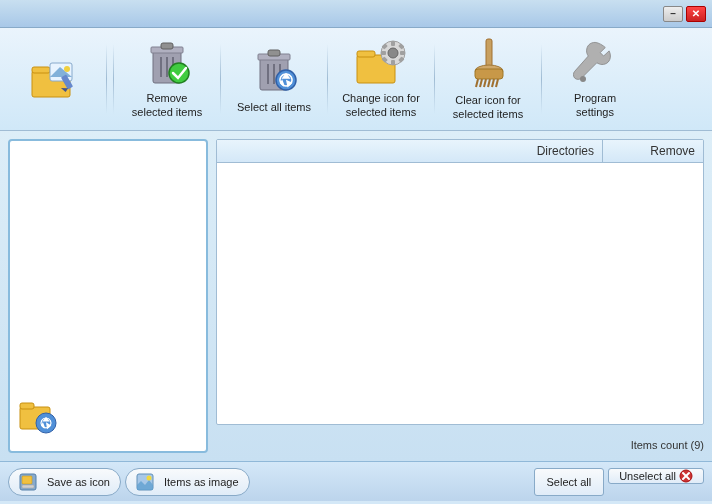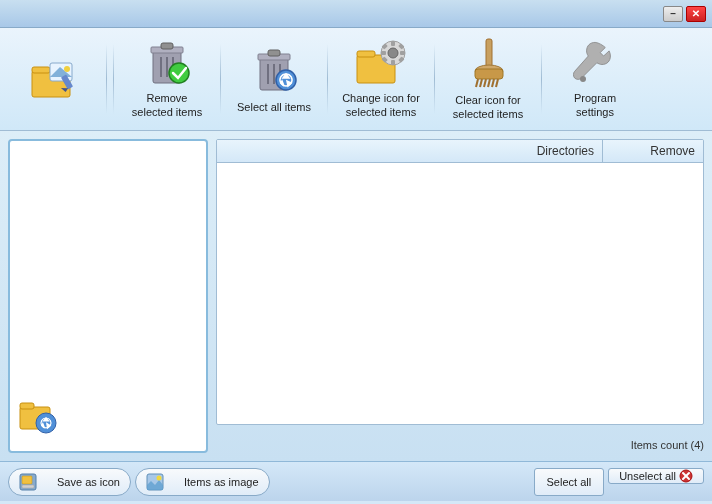--- a/index.html
+++ b/index.html
@@ -177,21 +177,21 @@
       background: linear-gradient(to bottom, #d4e8f8, #bcd4ec);
       border-top: 1px solid #90b8d8;
       display: flex;
       align-items: center;
       padding: 0 8px;
       gap: 4px;
     }
     .bottom-btn {
       display: flex;
       align-items: center;
-      gap: 20px;
+      gap: 10px;
       padding: 4px 10px;
       background: linear-gradient(to bottom, #f8fafc, #e0ecf8);
       border: 1px solid #88aac8;
       border-radius: 14px;
       cursor: pointer;
       font-size: 11px;
       color: #222;
       height: 28px;
     }
     .bottom-right {
@@ -398,21 +398,21 @@
 
   <div class="table-panel">
     <div class="dir-table">
       <div class="table-header">
         <div class="th-dir">Directories</div>
         <div class="th-status">Remove</div>
       </div>
       <div class="table-body">
       </div>
     </div>
-    <div class="items-count">Items count (4)</div>
+    <div class="items-count">Items count (9)</div>
   </div>
 
 </div>
 
 <div class="bottom-bar">
   <button class="bottom-btn">
     <svg width="18" height="18" viewBox="0 0 18 18">
       <rect x="1" y="1" width="16" height="16" rx="2" fill="#88aacc" stroke="#5580aa" stroke-width="1"></rect>
       <rect x="3" y="3" width="10" height="8" rx="1" fill="#f0c040" stroke="#c09010" stroke-width="0.5"></rect>
       <rect x="3" y="12" width="12" height="3" rx="1" fill="#d0d0d0" stroke="#a0a0a0" stroke-width="0.5"></rect>

